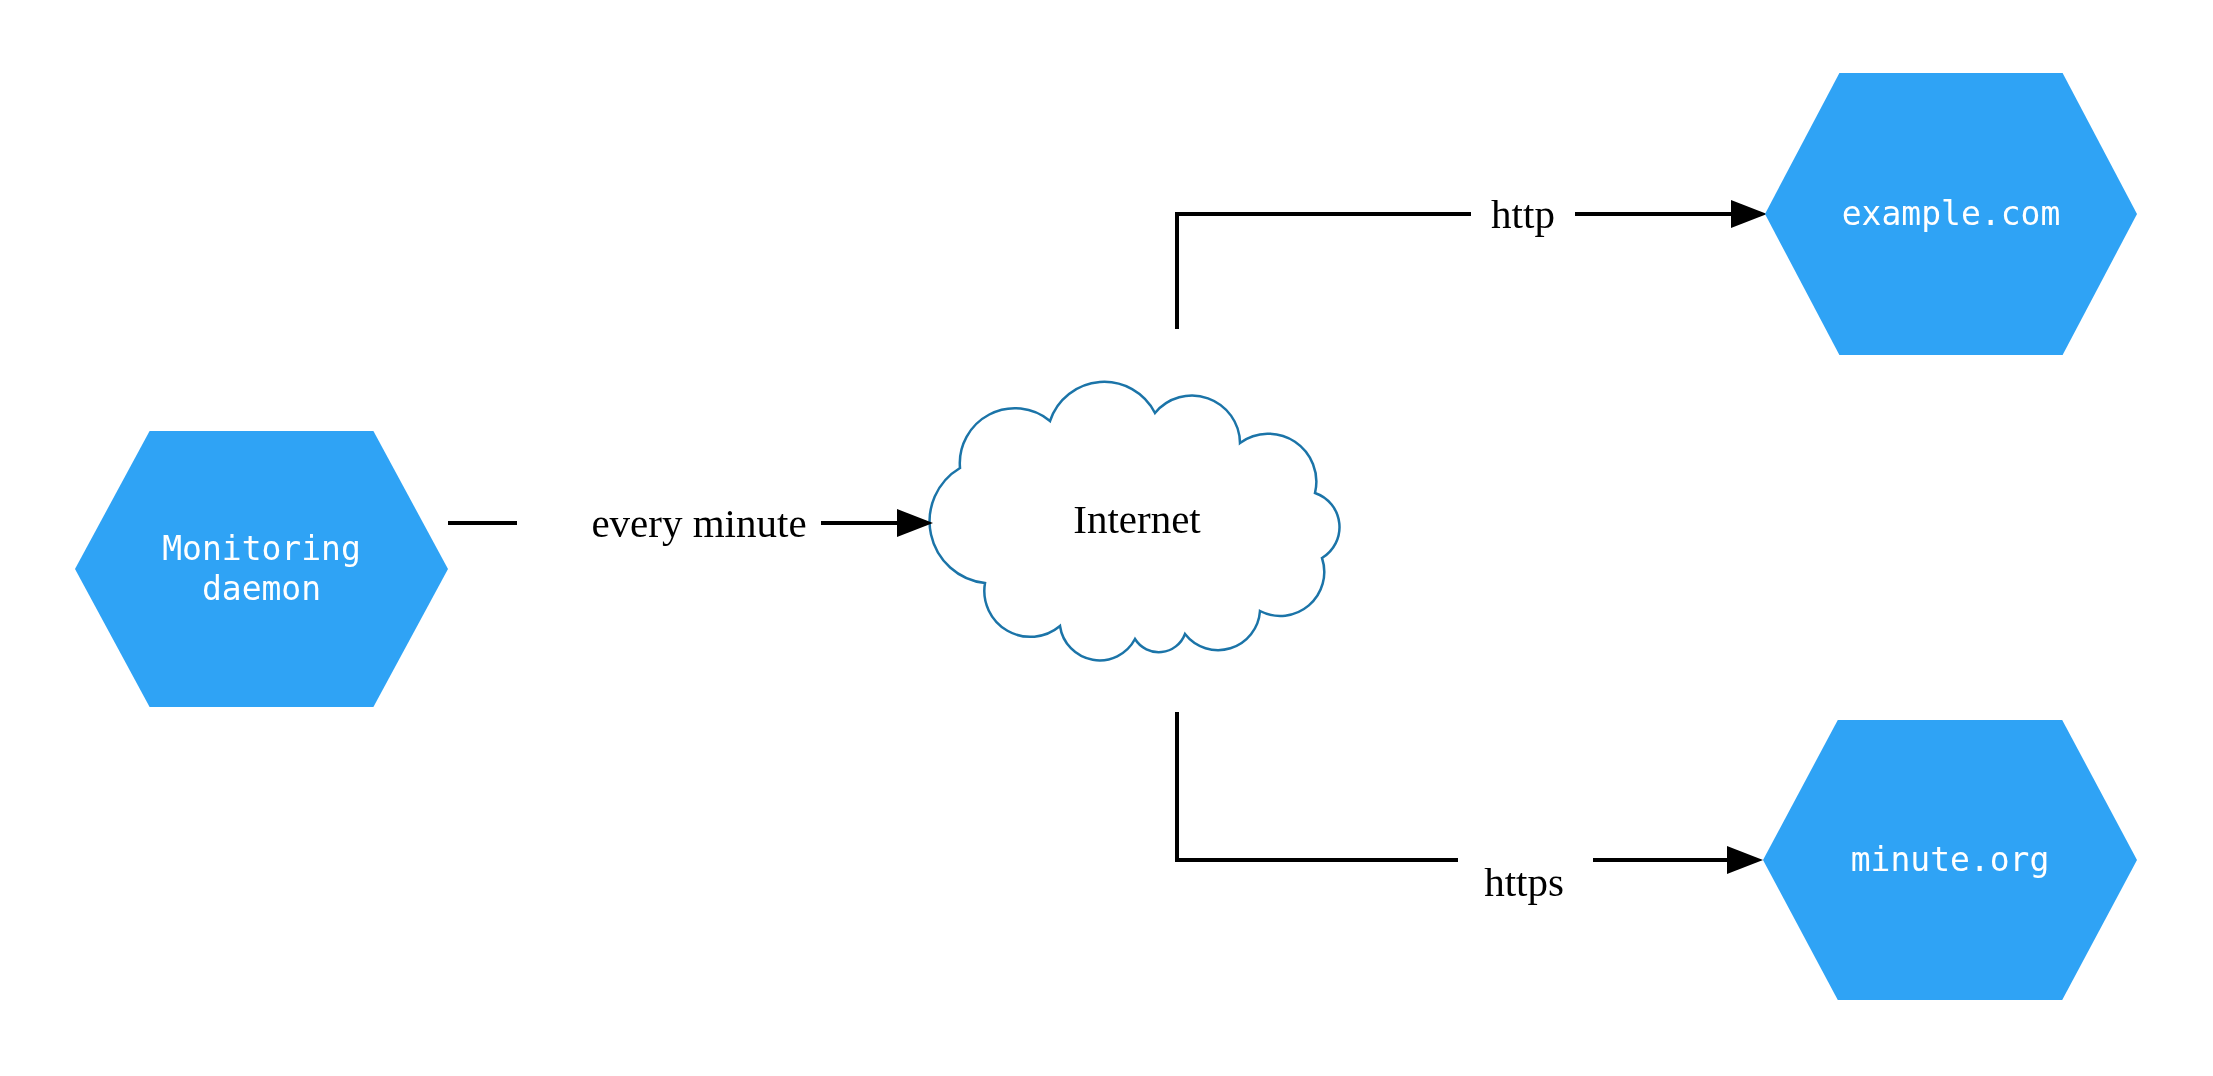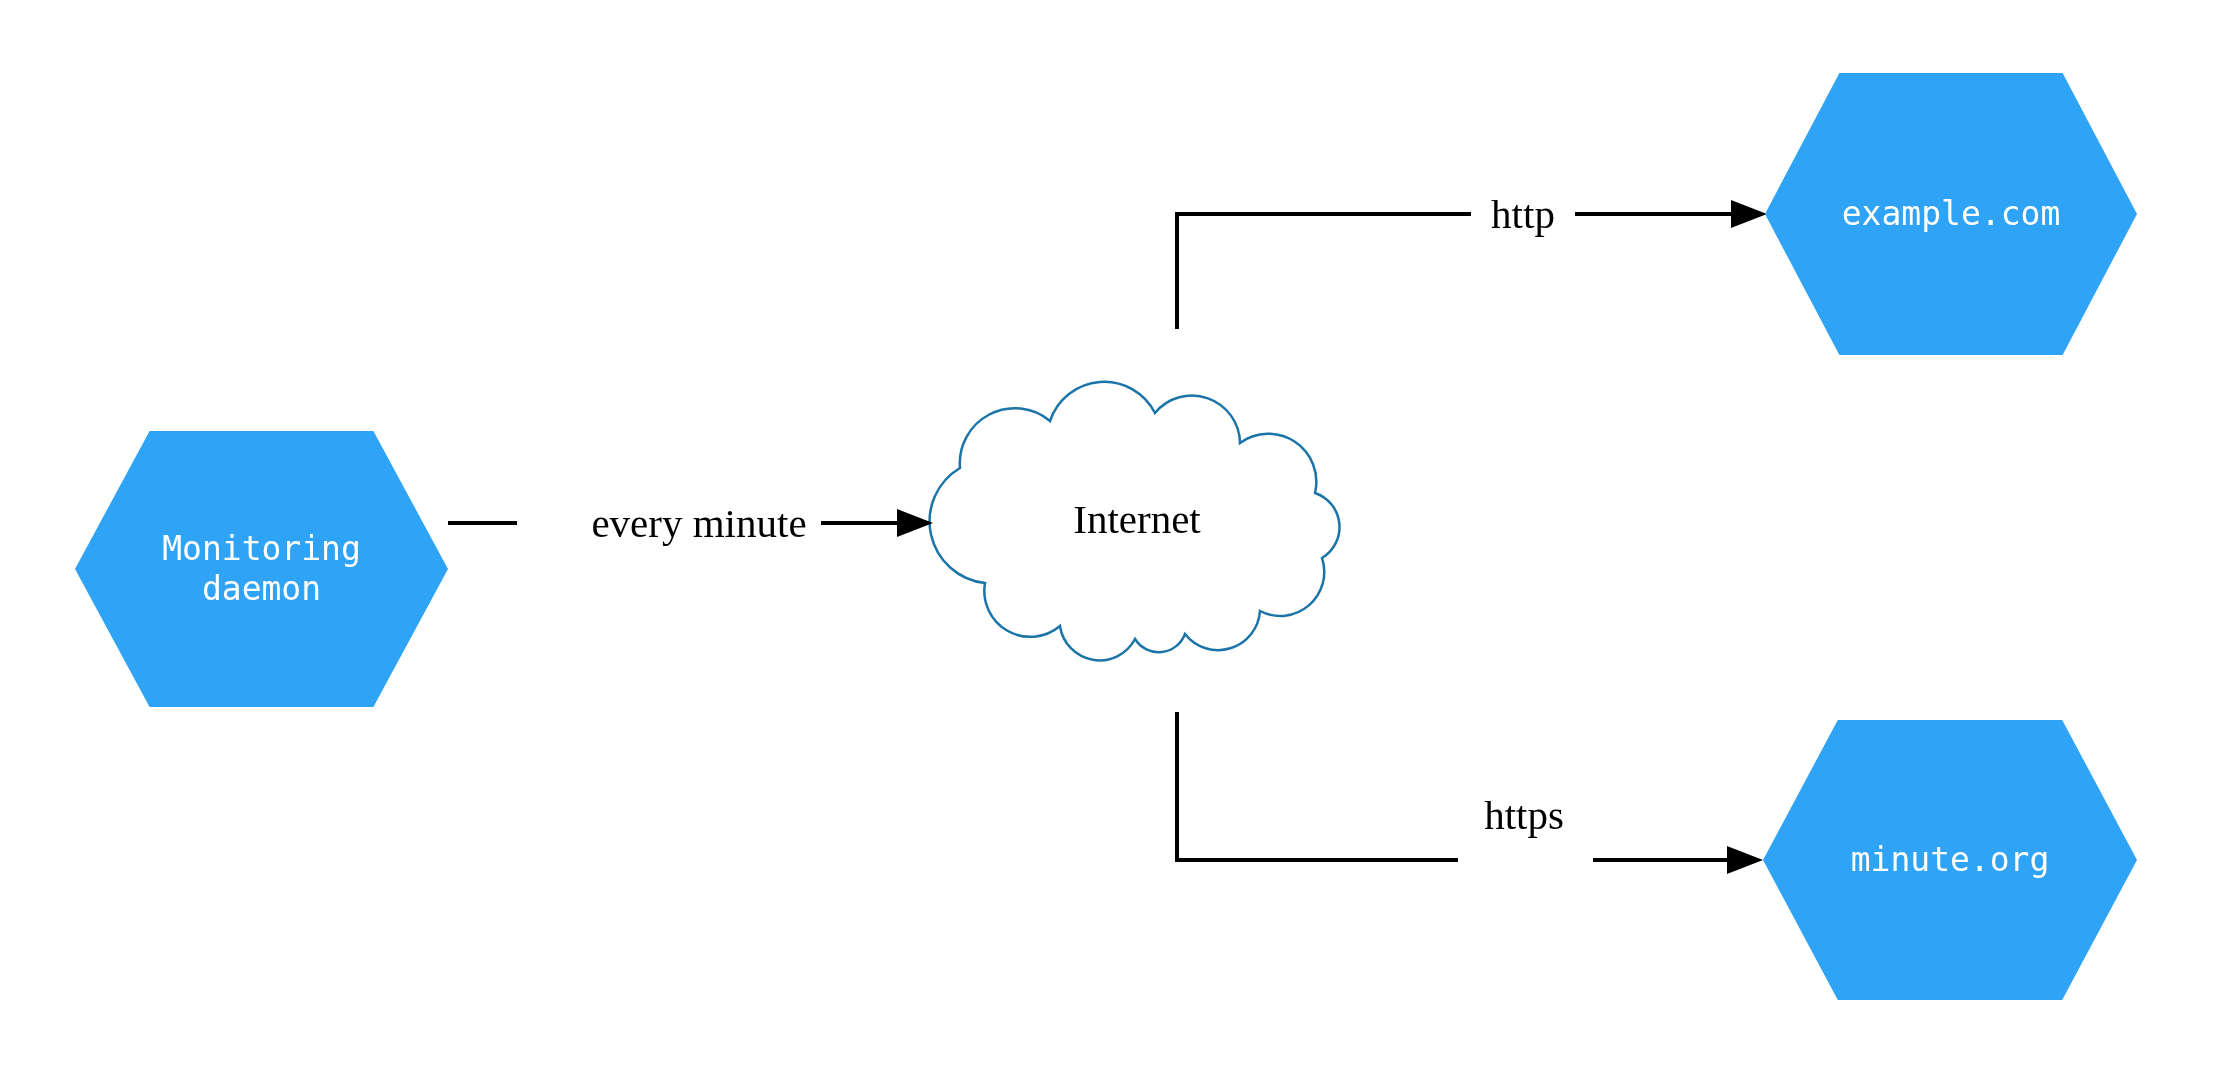--- a/index.html
+++ b/index.html
@@ -48,21 +48,21 @@
   .node-httpbin{left:1763px;top:720px;width:374px;height:280px;}
   .edge-label,.cloud-label{
     position:absolute;
     transform:translate(-50%,-50%);
     font-size:41px;color:#000;
     white-space:nowrap;
     font-family:Liberation Serif, serif;
   }
   .lbl-every-minute{left:699px;top:523px;}
   .lbl-http{left:1523px;top:214px;}
-  .lbl-https{left:1524px;top:815px;}
+  .lbl-https{left:1524px;top:882px;}
   .lbl-internet{left:1137px;top:519px;}
 </style>
 </head>
 <body>
 
 <div class="canvas">
 
   <svg class="edges-layer" width="2213" height="1076" viewBox="0 0 2213 1076" xmlns="http://www.w3.org/2000/svg">
 
     <path class="cloud-path" d="M 960,468

